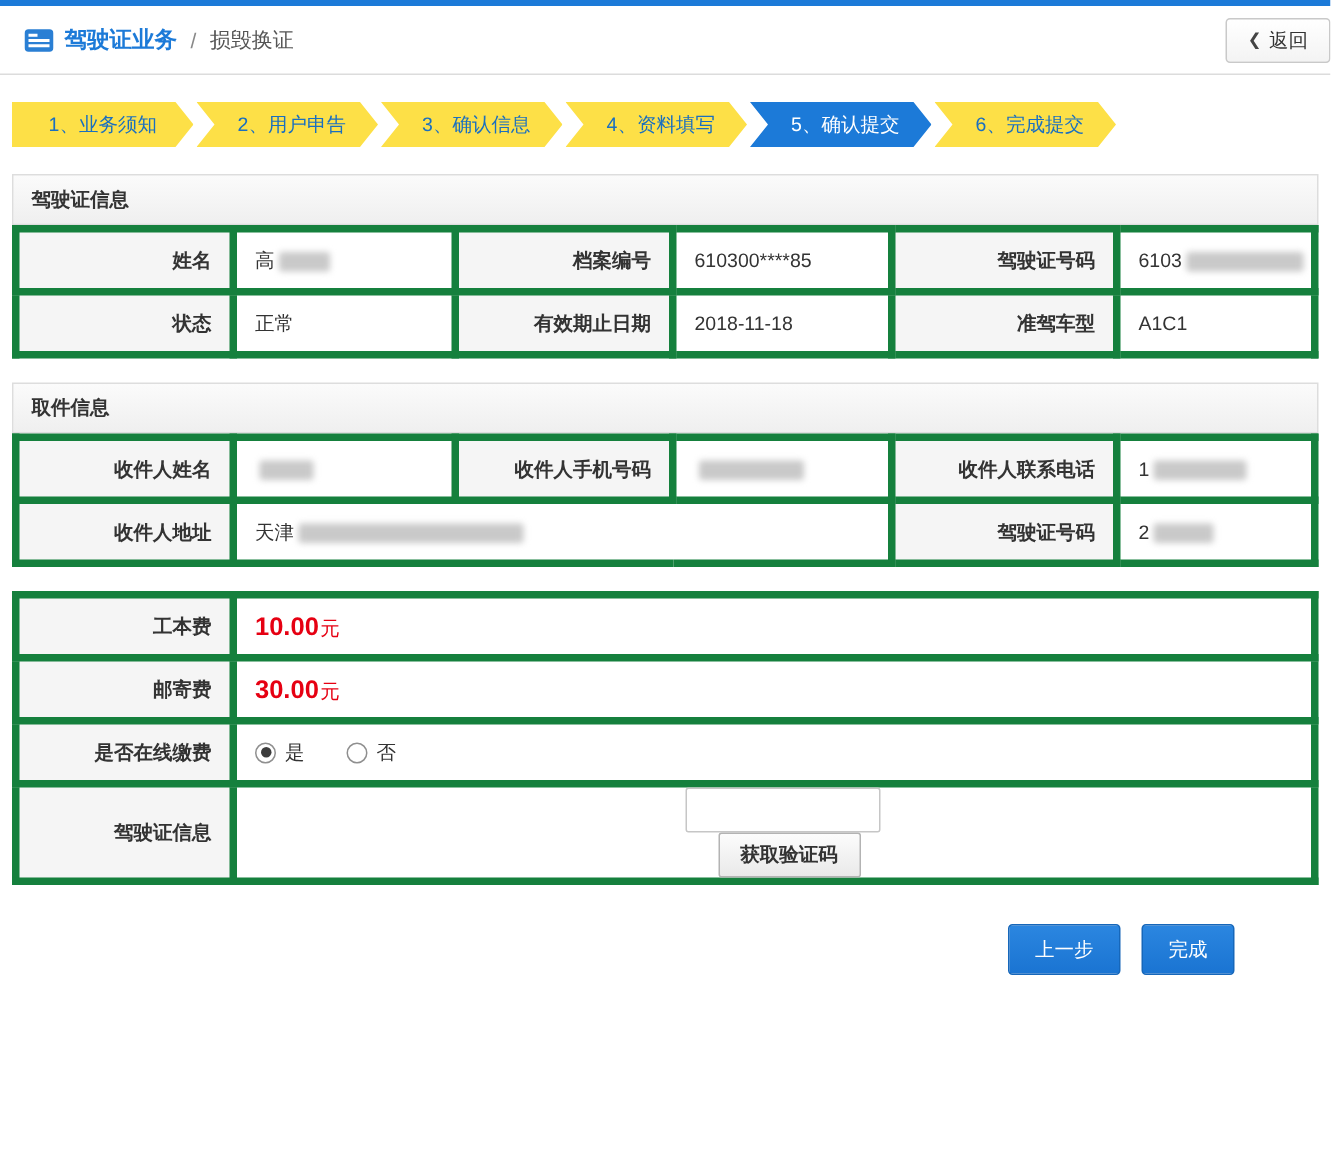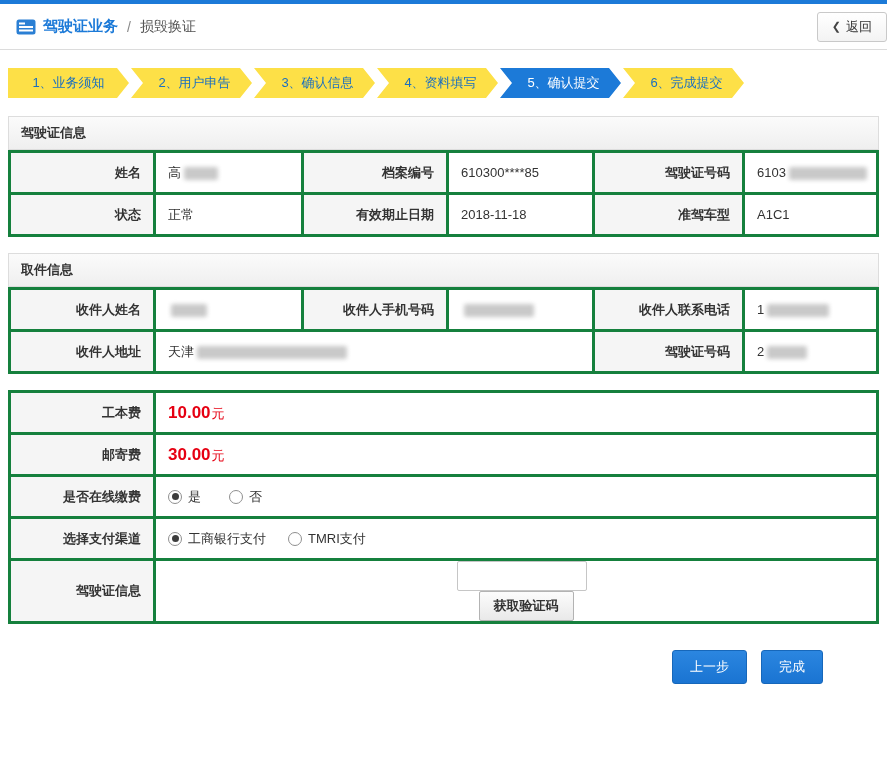--- a/index.html
+++ b/index.html
@@ -48,21 +48,21 @@
 
   .content { padding: 18px 8px 0 8px; }
   .section { margin-bottom: 16px; }
   .section-header {
     background: linear-gradient(#fbfbfb, #efefef);
     border: 1px solid #dddddd;
     padding: 7px 12px;
     font-weight: bold; color: #333; font-size: 13px; font-family: Liberation Mono, monospace;
   }
   table.grid { width: 100%; border-collapse: collapse; table-layout: fixed; }
-  table.grid td { border: 3px solid #15803d; height: 42px; font-size: 13px; }
+  table.grid td { border: 5px solid #15803d; height: 42px; font-size: 13px; }
   td.lbl {
     background: #f5f5f5; font-weight: bold; text-align: right;
     padding-right: 12px; color: #333;
   }
   td.val { background: #fff; text-align: left; padding-left: 12px; color: #333; }
   .redact {
     display: inline-block; height: 13px; border-radius: 2px;
     background: #c9c9c9; filter: blur(2px);
     vertical-align: middle; margin-left: 3px;
   }
@@ -246,35 +246,20 @@
               <span class="radio checked"></span>
               <span>是</span>
             </span>
             <span class="radio-opt">
               <span class="radio"></span>
               <span>否</span>
             </span>
           </div>
         </td>
       </tr>
-      <tr>
-        <td class="lbl">选择支付渠道</td>
-        <td class="val">
-          <div class="radio-row" style="gap:22px;">
-            <span class="radio-opt">
-              <span class="radio checked"></span>
-              <span>工商银行支付</span>
-            </span>
-            <span class="radio-opt">
-              <span class="radio"></span>
-              <span>TMRI支付</span>
-            </span>
-          </div>
-        </td>
-      </tr>
       <tr style="height:48px;">
         <td class="lbl">驾驶证信息</td>
         <td class="val">
           <div class="code-row">
             <input class="code-input" type="text" value="" style="">
             <button class="code-btn">获取验证码</button>
           </div>
         </td>
       </tr>
     </tbody>

